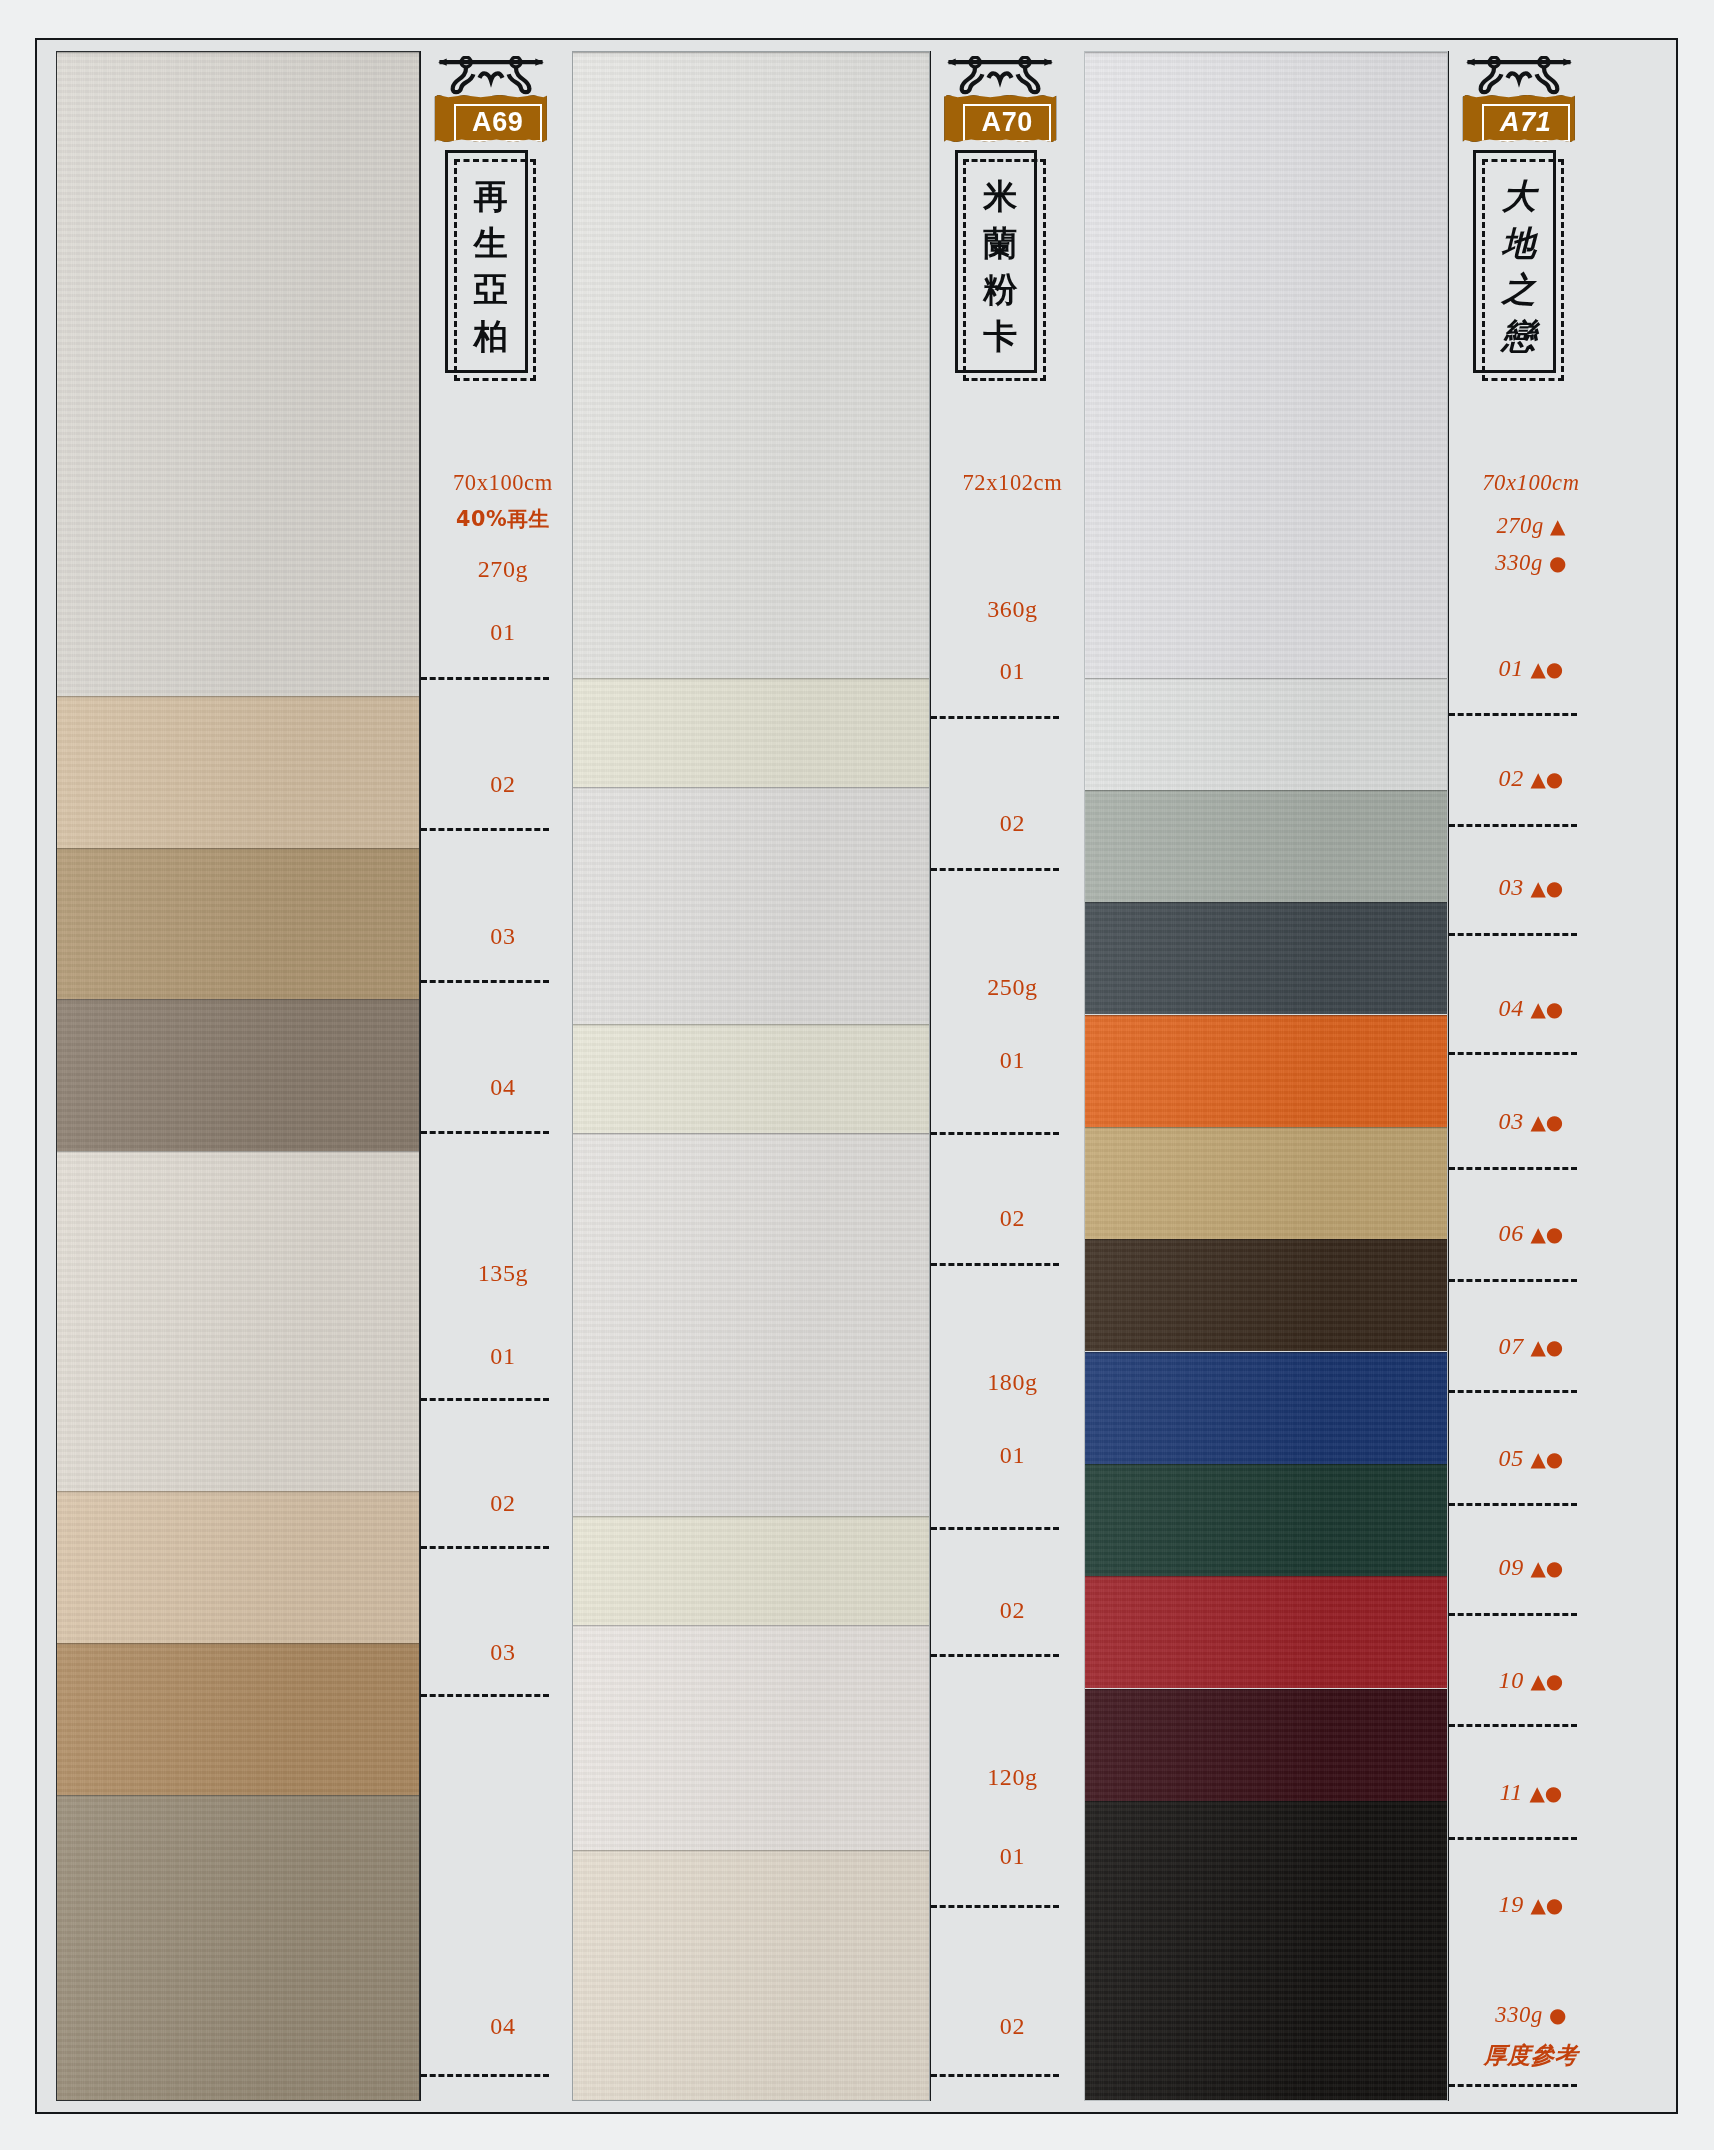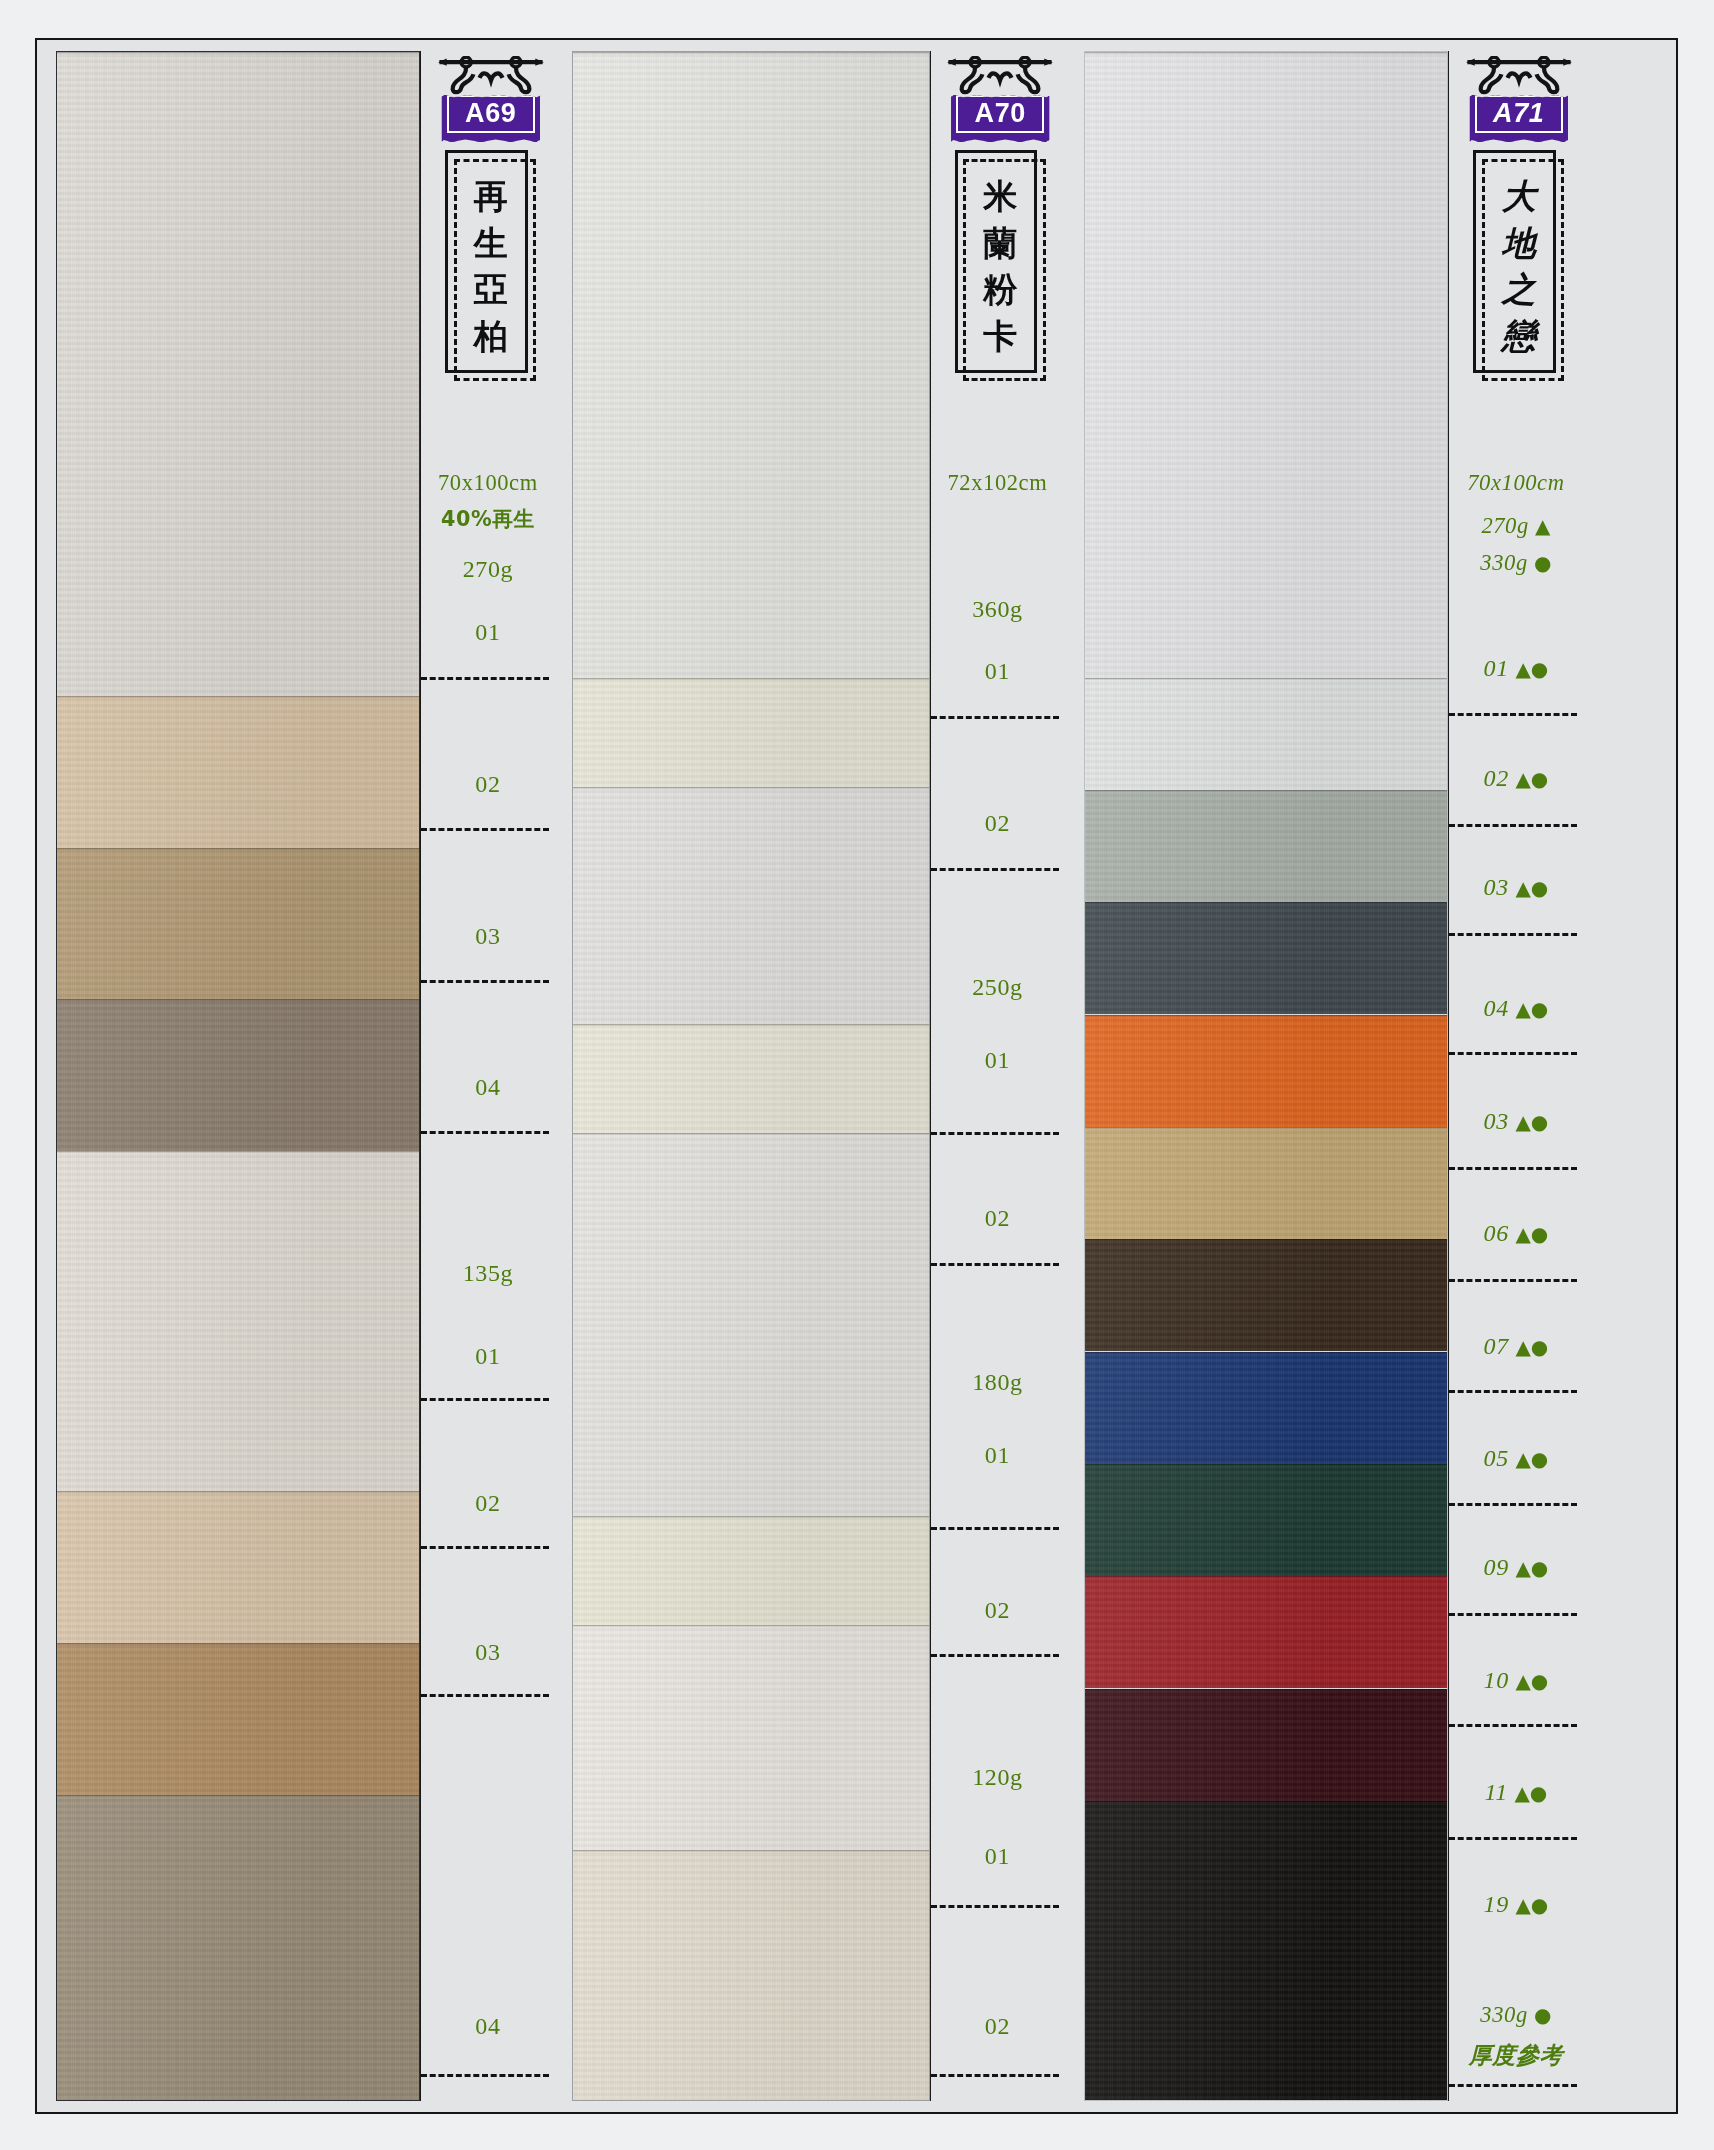--- a/index.html
+++ b/index.html
@@ -79,47 +79,48 @@
   }
   .c1 .labels{width:140px;}
   .c2 .labels{width:135px;}
   .c3 .labels{width:135px;font-style:italic;}
 
   .dash{
     position:absolute;left:0;width:128px;height:0;
     border-top:3.6px dashed #111315;
   }
   .lbl{
-    position:absolute;left:2px;width:129px;
+    position:absolute;left:17px;width:129px;
     text-align:center;
-    color:#4d7c0f;
+    color:#c2410c;
     font-size:24px;
     letter-spacing:0.6px;
     white-space:nowrap;
   }
   .lbl.small{font-size:22.5px;}
   .lbl.cjk{font-family:"DejaVu Sans", sans-serif;font-size:20.7px;font-weight:600;}
   .lbl .sym{ font-family:"DejaVu Sans", sans-serif; font-size:20px; letter-spacing:0px; }
 
   
   .plaque{
     position:absolute;
     left:4.9px;top:4.9px;
     width:129px;
     text-align:center;
   }
   .hanger{display:block;margin:0 auto;}
   .badge{
     margin:0 auto;
     width:98px;height:47px;
-    background:#4c1d95;
-    display:flex;align-items:flex-start;justify-content:center;
+    background:#a16207;
+    display:flex;align-items:flex-end;justify-content:center;
     box-shadow:0 0 0 3.6px #111315;
     position:relative;
     clip-path:polygon(0% 4%,3% 0%,12% 5%,26% 1%,41% 5%,58% 0%,74% 5%,88% 1%,97% 5%,100% 2%,100% 96%,96% 100%,84% 95%,70% 100%,55% 95%,40% 100%,24% 95%,10% 100%,2% 96%,0% 99%);
+    padding-left:14px;
   }
   .badge .inner{
     width:84px;height:34px;
     border:2.4px solid #ffffff;
     display:flex;align-items:center;justify-content:center;
     color:#ffffff;
     font-family:"Liberation Sans", sans-serif;
     font-weight:700;
     font-size:27px;
     letter-spacing:0.6px;

